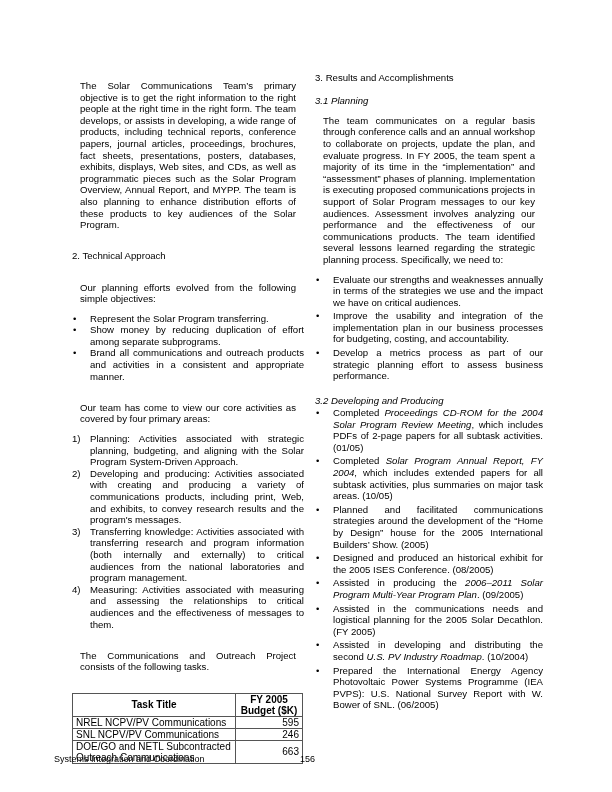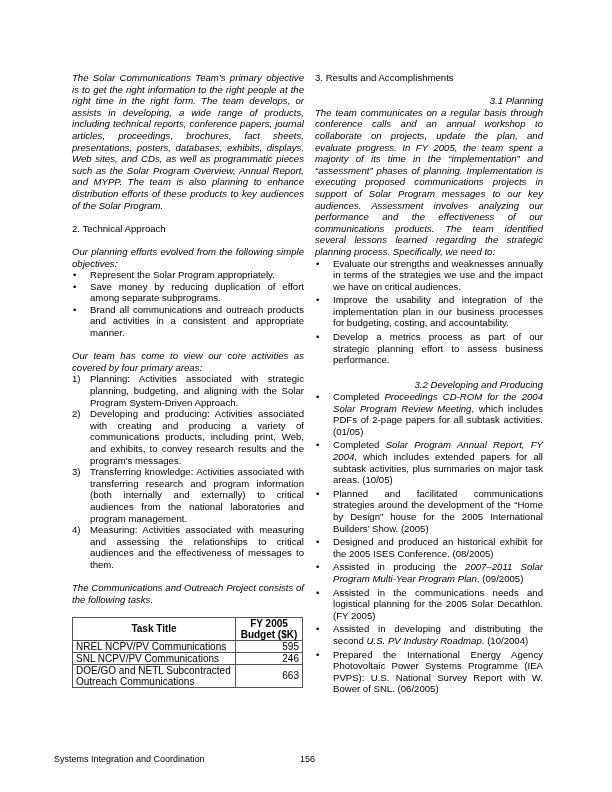--- a/index.html
+++ b/index.html
@@ -1,24 +1,24 @@
 <!DOCTYPE html>
 <html><head>
 <meta charset="utf-8">
 <style>
   html, body { margin: 0; padding: 0; background: #ffffff; }
   body { width: 612px; height: 792px; position: relative; overflow: hidden;
          font-family: "Liberation Sans", sans-serif; color: #000; }
   .col { position: absolute; top: 72px; width: 232px; font-size: 9.6px; line-height: 11.6px; }
   .col-left { left: 72px; }
   .col-right { left: 315px; width: 228px; }
-  p { margin: 0; text-align: justify; font-style: italic; }
+  p { margin: 8px; text-align: justify; }
   .gap { height: 11.6px; }
   h2 { font-size: 9.6px; font-weight: normal; margin: 0; line-height: 11.6px; }
-  .sub { font-style: italic; text-align: right; }
+  .sub { font-style: italic; }
   ul, ol { margin: 0; padding: 0; list-style: none; }
   li { position: relative; padding-left: 18px; text-align: justify; margin-bottom: 0; }
   .col-right li { margin-bottom: 2px; }
   li .mark { position: absolute; left: 0; top: 0; }
   li .mark.bul { left: 1px; }
   i { font-style: italic; }
   table.tasks { border-collapse: collapse; width: 231px; margin-top: 0; font-size: 10px; line-height: 11px; }
   table.tasks th, table.tasks td { border: 1px solid #555; padding: 0 3px; }
   table.tasks th { font-weight: bold; text-align: center; }
   table.tasks td.num { text-align: right; }
@@ -30,22 +30,22 @@
 </head>
 <body>
 
 <div class="col col-left">
   <p>The Solar Communications Team’s primary objective is to get the right information to the right people at the right time in the right form.  The team develops, or assists in developing, a wide range of products, including technical reports, conference papers, journal articles, proceedings, brochures, fact sheets, presentations, posters, databases, exhibits, displays, Web sites, and CDs, as well as programmatic pieces such as the Solar Program Overview, Annual Report, and MYPP.  The team is also planning to enhance distribution efforts of these products to key audiences of the Solar Program.</p>
   <div class="gap"></div>
   <h2>2. Technical Approach</h2>
   <div class="gap"></div>
   <p>Our planning efforts evolved from the following simple objectives:</p>
   <ul>
-    <li><span class="mark bul">•</span><span>Represent the Solar Program appropriately.</span></li>
-    <li><span class="mark bul">•</span><span>Save money by reducing duplication of effort among separate subprograms.</span></li>
+    <li><span class="mark bul">•</span><span>Represent the Solar Program transferring.</span></li>
+    <li><span class="mark bul">•</span><span>Show money by reducing duplication of effort among separate subprograms.</span></li>
     <li><span class="mark bul">•</span><span>Brand all communications and outreach products and activities in a consistent and appropriate manner.</span></li>
   </ul>
   <div class="gap"></div>
   <p>Our team has come to view our core activities as covered by four primary areas:</p>
   <ol>
     <li><span class="mark">1)</span><span>Planning: Activities associated with strategic planning, budgeting, and aligning with the Solar Program System-Driven Approach.</span></li>
     <li><span class="mark">2)</span><span>Developing and producing: Activities associated with creating and producing a variety of communications products, including print, Web, and exhibits, to convey research results and the program's messages.</span></li>
     <li><span class="mark">3)</span><span>Transferring knowledge: Activities associated with transferring research and program information (both internally and externally) to critical audiences from the national laboratories and program management.</span></li>
     <li><span class="mark">4)</span><span>Measuring: Activities associated with measuring and assessing the relationships to critical audiences and the effectiveness of messages to them.</span></li>
   </ol>
@@ -86,21 +86,21 @@
     <li><span class="mark bul">•</span><span>Improve the usability and integration of the implementation plan in our business processes for budgeting, costing, and accountability.</span></li>
     <li><span class="mark bul">•</span><span>Develop a metrics process as part of our strategic planning effort to assess business performance.</span></li>
   </ul>
   <div class="gap"></div>
   <div class="sub">3.2 Developing and Producing</div>
   <ul>
     <li><span class="mark bul">•</span><span>Completed </span><i>Proceedings CD-ROM for the 2004 Solar Program Review Meeting</i><span>, which includes PDFs of 2-page papers for all subtask activities. (01/05)</span></li>
     <li><span class="mark bul">•</span><span>Completed </span><i>Solar Program Annual Report, FY 2004</i><span>, which includes extended papers for all subtask activities, plus summaries on major task areas. (10/05)</span></li>
     <li><span class="mark bul">•</span><span>Planned and facilitated communications strategies around the development of the “Home by Design” house for the 2005 International Builders’ Show. (2005)</span></li>
     <li><span class="mark bul">•</span><span>Designed and produced an historical exhibit for the 2005 ISES Conference. (08/2005)</span></li>
-    <li><span class="mark bul">•</span><span>Assisted in producing the </span><i>2007–2011 Solar Program Multi-Year Program Plan</i><span>. (09/2005)</span></li>
+    <li><span class="mark bul">•</span><span>Assisted in producing the </span><i>2006–2011 Solar Program Multi-Year Program Plan</i><span>. (09/2005)</span></li>
     <li><span class="mark bul">•</span><span>Assisted in the communications needs and logistical planning for the 2005 Solar Decathlon. (FY 2005)</span></li>
     <li><span class="mark bul">•</span><span>Assisted in developing and distributing the second </span><i>U.S. PV Industry Roadmap</i><span>. (10/2004)</span></li>
     <li><span class="mark bul">•</span><span>Prepared the International Energy Agency Photovoltaic Power Systems Programme (IEA PVPS): U.S. National Survey Report with W. Bower of SNL. (06/2005)</span></li>
   </ul>
 </div>
 
 <div class="footer footer-left">Systems Integration and Coordination</div>
 <div class="footer footer-right">156</div>
 
 </body></html>

